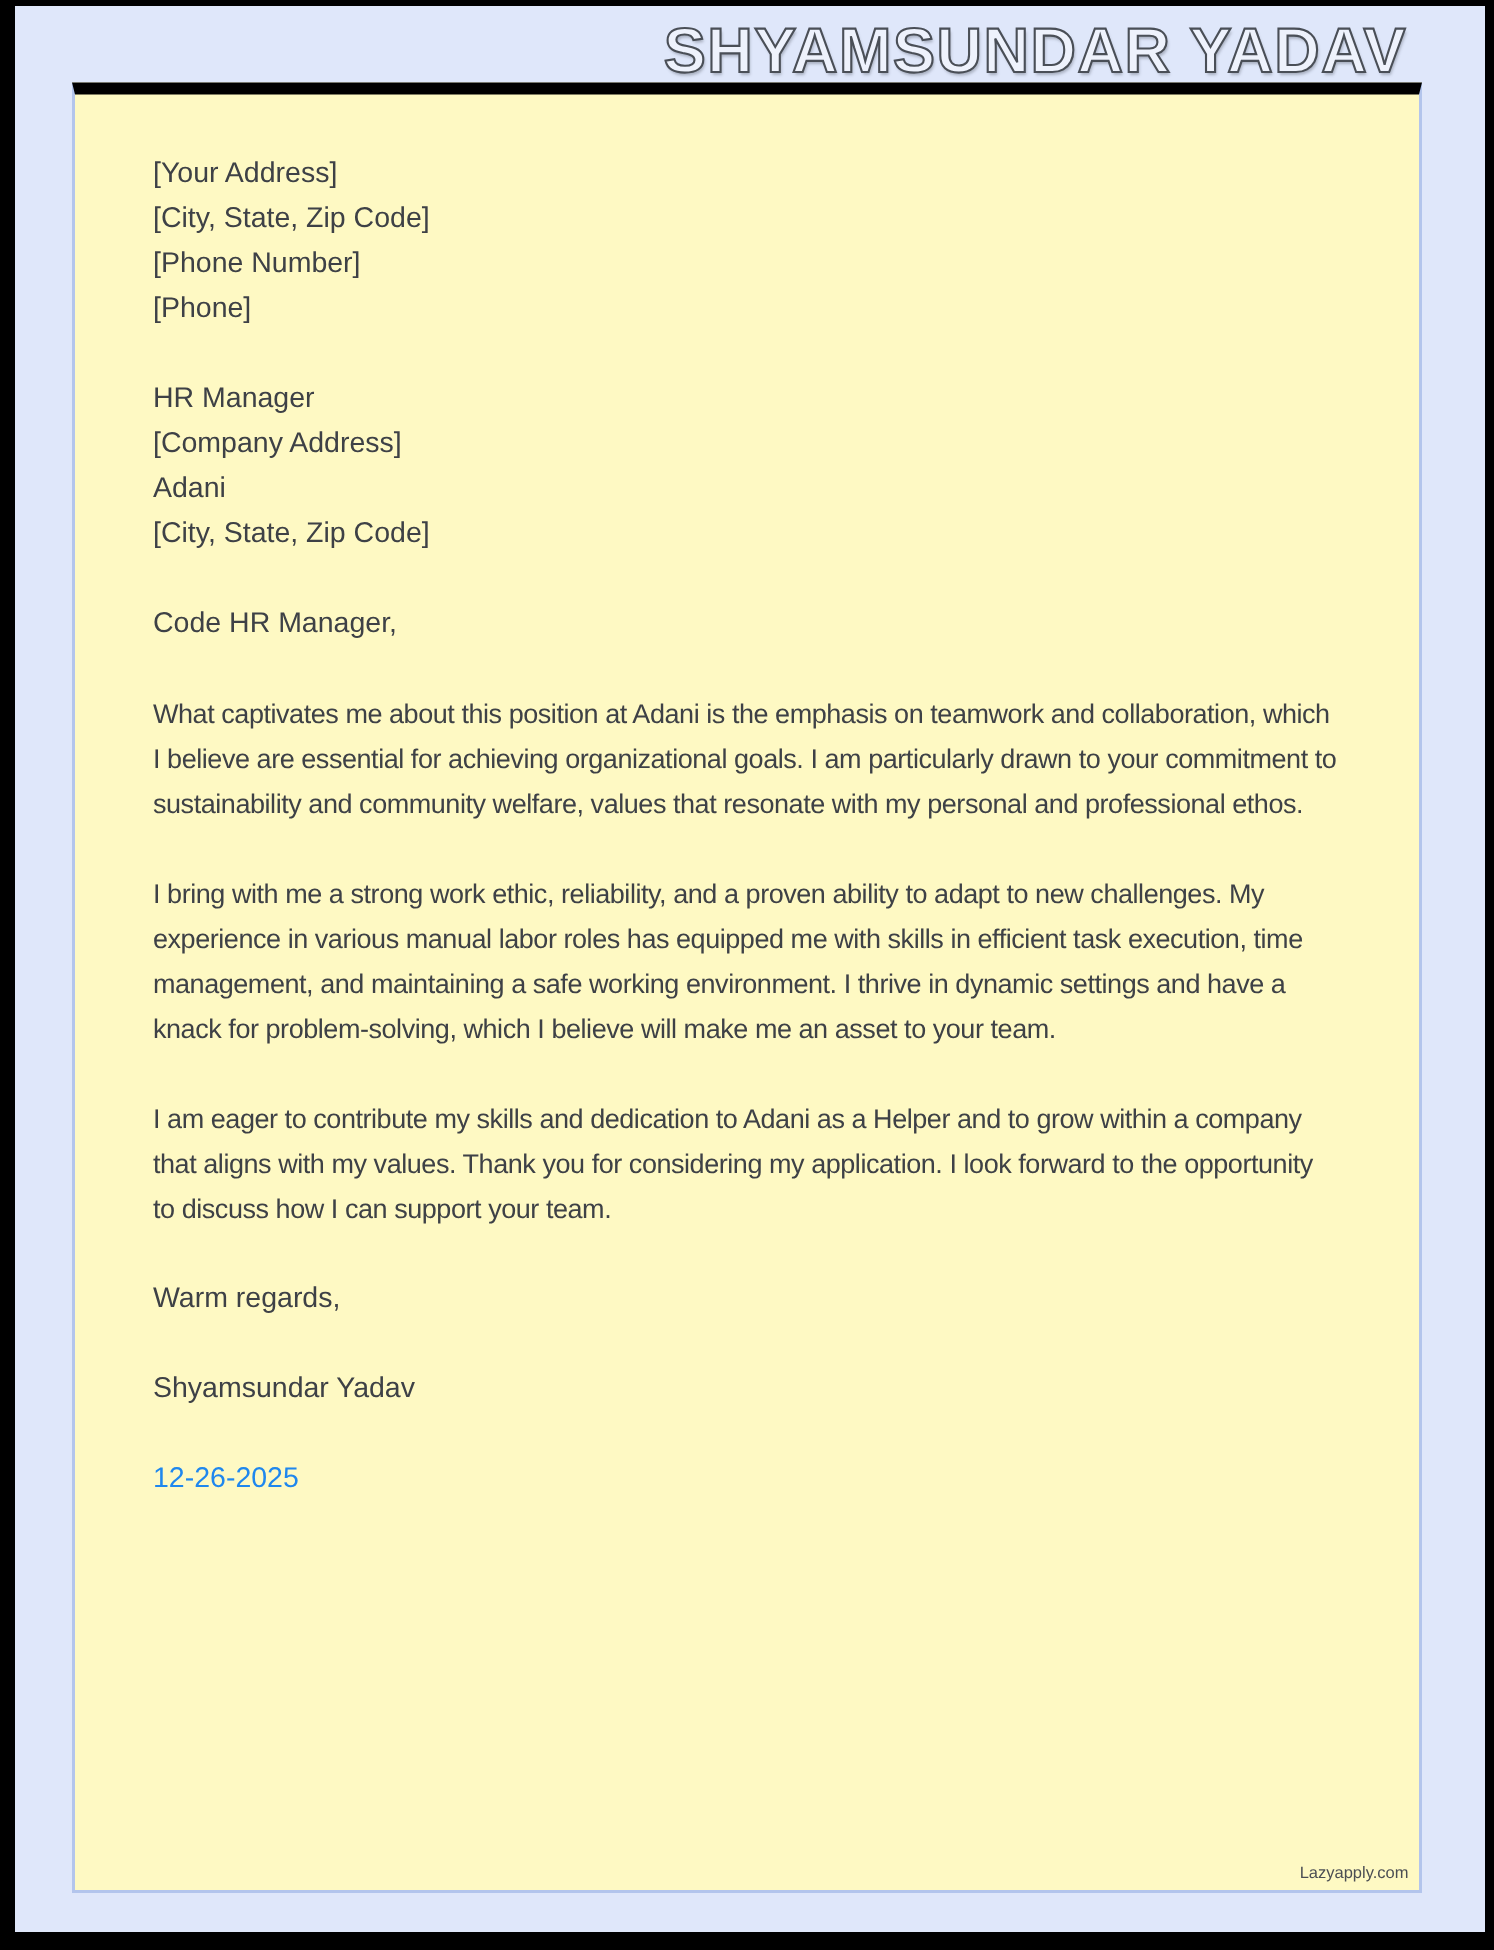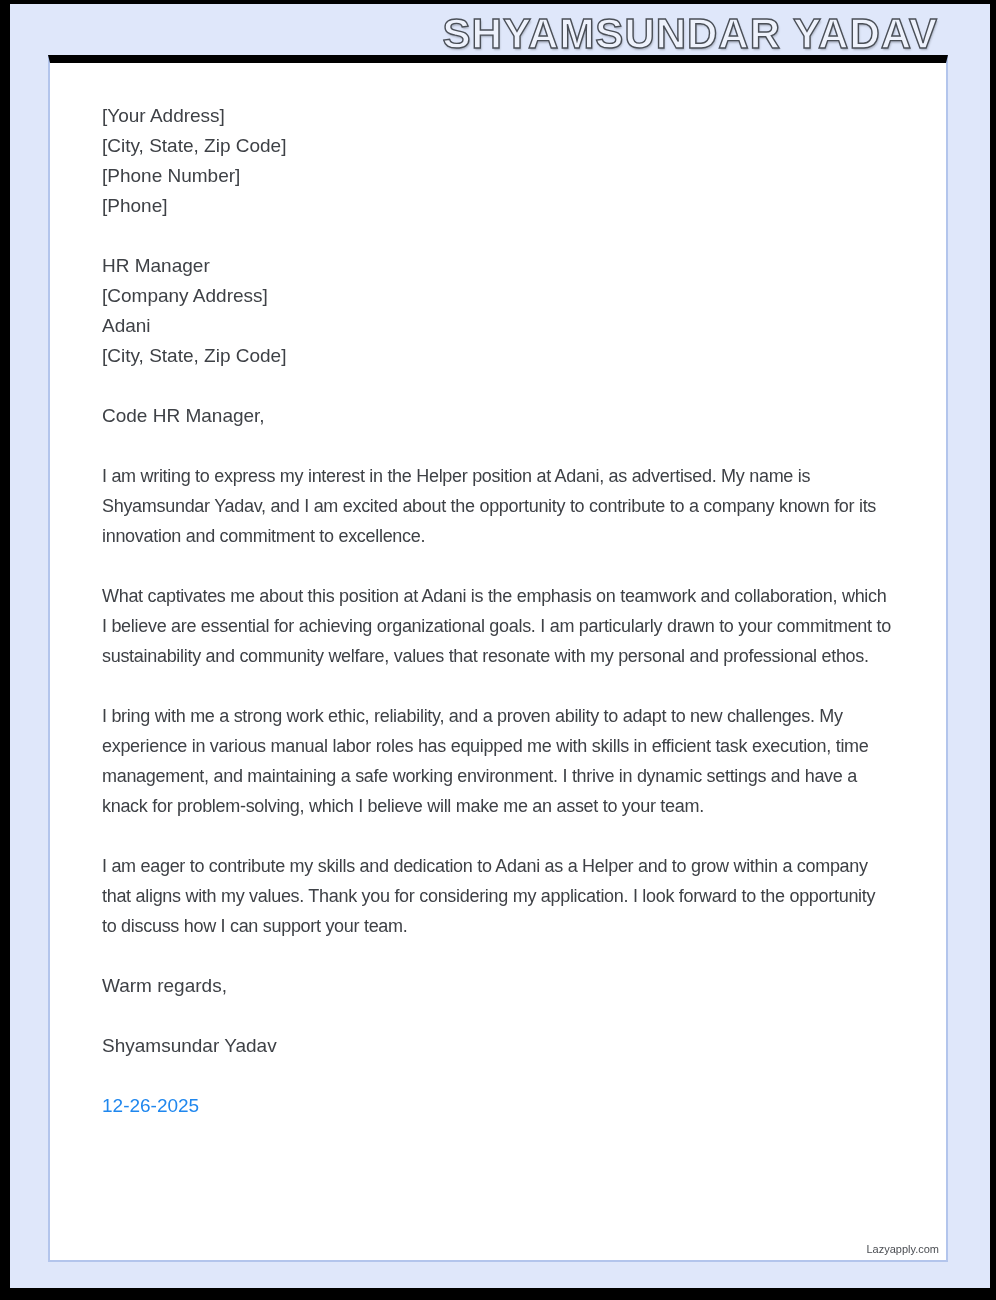--- a/index.html
+++ b/index.html
@@ -31,21 +31,21 @@
   }
 
   
   .page {
     position: absolute;
     left: 38px;   
     top: 51px;    
     width: 900px;
     height: 1207px;
     box-sizing: border-box;
-    background: #ffffff;
+    background: #fef9c3;
     border: 2px solid #b3c5ec;
     border-top: 8px solid #000000;
     padding: 38px 55px 0 52px;
     color: #3e4146;
   }
 
   .line {
     font-size: 19px;
     line-height: 30px;
     white-space: nowrap;
@@ -91,21 +91,20 @@
 
   <div class="block">
     <div class="line">HR Manager</div>
     <div class="line">[Company Address]</div>
     <div class="line">Adani</div>
     <div class="line">[City, State, Zip Code]</div>
   </div>
 
   <div class="block line">Code HR Manager,</div>
 
-  <p class="para">I am writing to express my interest in the Helper position at Adani, as advertised. My name is Shyamsundar Yadav, and I am excited about the opportunity to contribute to a company known for its innovation and commitment to excellence.</p>
   <p class="para">What captivates me about this position at Adani is the emphasis on teamwork and collaboration, which I believe are essential for achieving organizational goals. I am particularly drawn to your commitment to sustainability and community welfare, values that resonate with my personal and professional ethos.</p>
   <p class="para">I bring with me a strong work ethic, reliability, and a proven ability to adapt to new challenges. My experience in various manual labor roles has equipped me with skills in efficient task execution, time management, and maintaining a safe working environment. I thrive in dynamic settings and have a knack for problem-solving, which I believe will make me an asset to your team.</p>
   <p class="para">I am eager to contribute my skills and dedication to Adani as a Helper and to grow within a company that aligns with my values. Thank you for considering my application. I look forward to the opportunity to discuss how I can support your team.</p>
 
   <div class="block line">Warm regards,</div>
   <div class="block line">Shyamsundar Yadav</div>
 
   <div class="date-line">12-26-2025</div>
 
   <div class="brand">Lazyapply.com</div>

